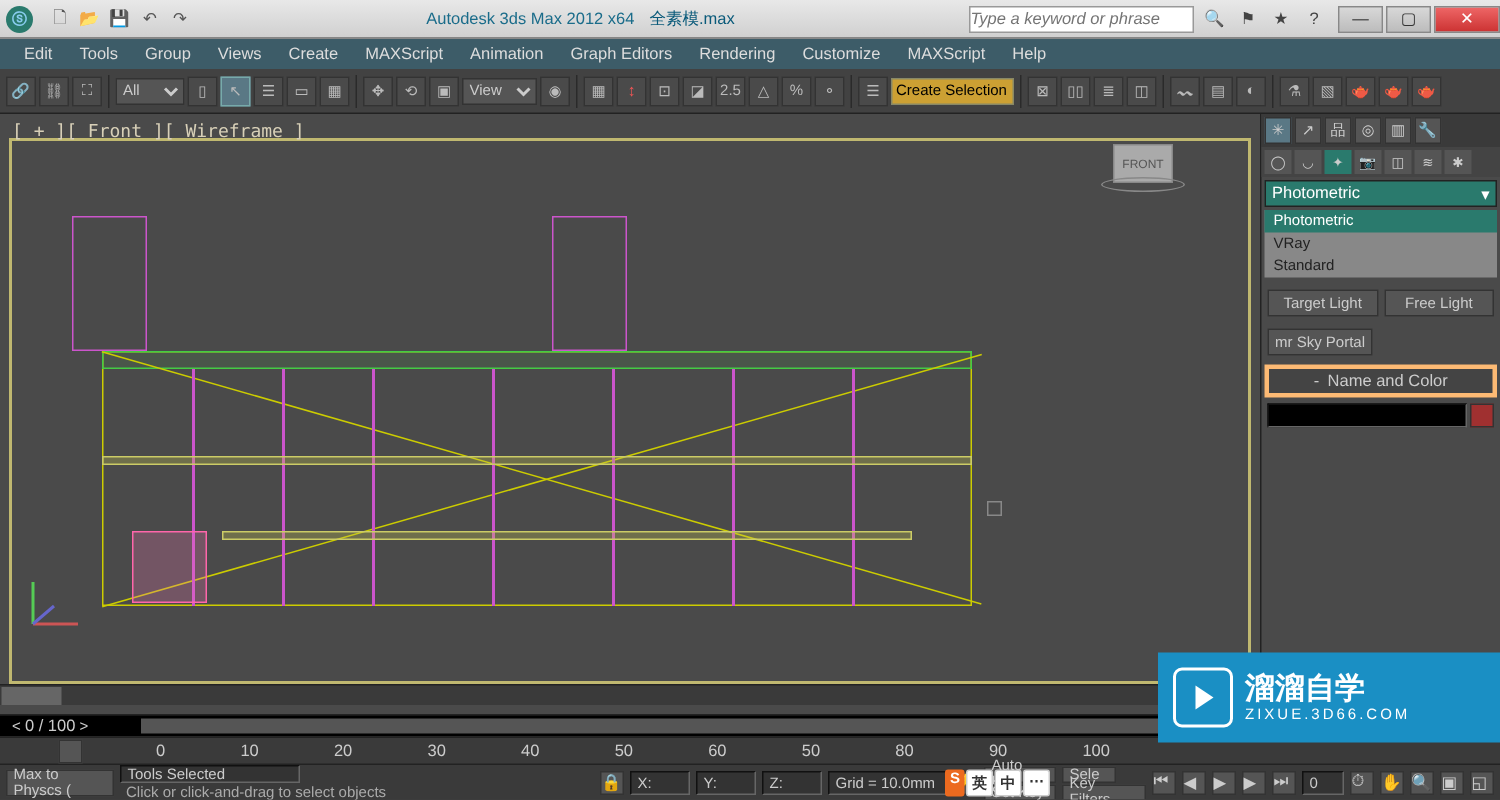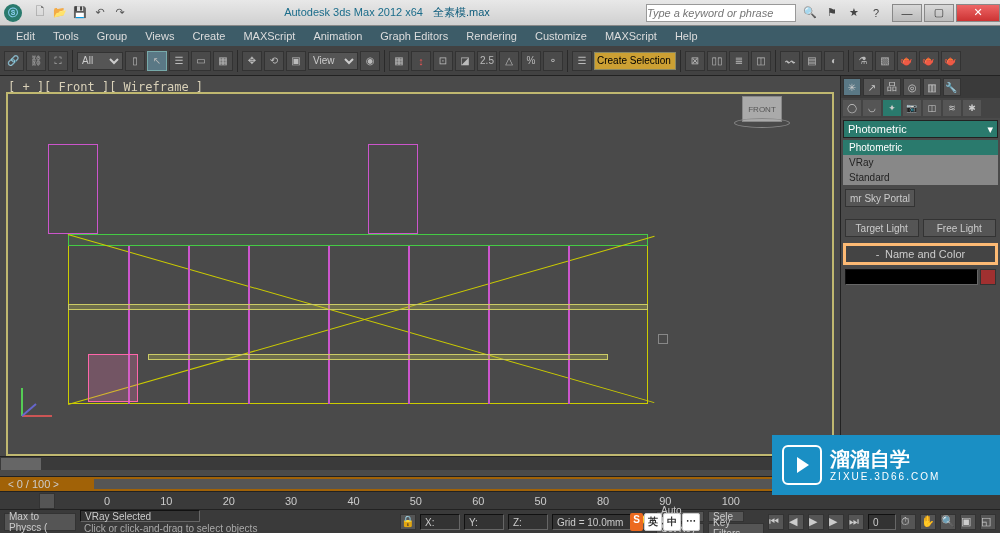--- a/index.html
+++ b/index.html
@@ -70,21 +70,21 @@
 
 .watermark { position: absolute; right: 0; bottom: 38px; width: 228px; height: 60px; background: #1a8fc4; display: flex; align-items: center; padding: 4px 10px; z-index: 20; }
 .watermark .wlogo { width: 40px; height: 40px; border: 2px solid #fff; border-radius: 6px; display: flex; align-items: center; justify-content: center; margin-right: 8px; }
 .watermark .wlogo::before { content:""; width: 0; height: 0; border-left: 12px solid #fff; border-top: 8px solid transparent; border-bottom: 8px solid transparent; margin-left: 2px; }
 .watermark .wtext { color: #fff; line-height: 1.2; }
 .watermark .wtext .big { font-size: 20px; font-weight: bold; }
 .watermark .wtext .small { font-size: 10px; letter-spacing: 2px; }
 
 
 .bottom { position: absolute; bottom: 0; left: 0; right: 0; height: 57px; background: #3a3a3a; border-top: 1px solid #222; }
-.track-row { height: 14px; display: flex; align-items: center; background: #a16207; }
+.track-row { height: 14px; display: flex; align-items: center; background: #000000; }
 .track-label { width: 94px; color: #ccc; padding-left: 8px; font-size: 10px; }
 .track-bar { flex: 1; height: 10px; background: #555; position: relative; }
 .timeline-row { height: 18px; display: flex; align-items: center; background: #3a3a3a; border-top: 1px solid #222; }
 .timeline-labels { flex: 1; display: flex; justify-content: space-between; padding: 0 10px; color: #ccc; font-size: 9px; }
 .status-row { height: 25px; display: flex; align-items: center; background: #3a3a3a; gap: 4px; padding: 0 4px; border-top: 1px solid #222; }
 .status-btn { height: 18px; background: #555; border: 1px solid #333; color: #ccc; padding: 0 4px; font-size: 10px; cursor: pointer; display: flex; align-items: center; }
 .status-box { height: 16px; background: #333; border: 1px inset #666; color: #ccc; padding: 0 4px; font-size: 10px; display: flex; align-items: center; }
 .status-prompt { flex: 1; color: #aaa; font-size: 10px; padding-left: 4px; }
 .key-btn { width: 16px; height: 16px; background: #555; border: 1px solid #333; cursor: pointer; }
 .ime-badge { position: absolute; right: 300px; bottom: 2px; display: flex; gap: 1px; z-index: 30; }
@@ -250,26 +250,26 @@
     </div>
     <div class="cmd-drop">
       <span>Photometric</span>
         <span>▾</span>
     </div>
     <div class="cmd-opts">
       <div class="cmd-opt sel">Photometric</div>
       <div class="cmd-opt">VRay</div>
       <div class="cmd-opt">Standard</div>
     </div>
-    <div class="obj-btns" style="padding-top:0">
-      <div class="obj-btn" style="flex:0 0 70px">mr Sky Portal</div>
-    </div>
     <div class="obj-btns">
       <div class="obj-btn">Target Light</div>
       <div class="obj-btn">Free Light</div>
+    </div>
+    <div class="obj-btns" style="padding-top:0">
+      <div class="obj-btn" style="flex:0 0 70px">mr Sky Portal</div>
     </div>
     <div class="rollout-head">
       <span>-</span>&nbsp;&nbsp;<span>Name and Color</span>
     </div>
     <div class="color-row">
       <div class="color-input"></div>
       <div class="color-sw"></div>
     </div>
   </div>
 </div>
@@ -302,21 +302,21 @@
         <span>50</span>
         <span>80</span>
         <span>90</span>
         <span>100</span>
     </div>
     <div style="width:250px"></div>
   </div>
   <div class="status-row">
     <div class="status-btn" style="width:72px">Max to Physcs (</div>
     <div style="display:flex;flex-direction:column;flex:1">
-      <div class="status-box" style="width:120px;height:12px;margin-bottom:1px">VRay Selected</div>
+      <div class="status-box" style="width:120px;height:12px;margin-bottom:1px">Tools Selected</div>
       <div class="status-prompt">Click or click-and-drag to select objects</div>
     </div>
     <div class="key-btn">🔒</div>
     <div class="status-box" style="width:40px">X:</div>
     <div class="status-box" style="width:40px">Y:</div>
     <div class="status-box" style="width:40px">Z:</div>
     <div class="status-box" style="width:80px">Grid = 10.0mm</div>
     <div class="key-btn">🔑</div>
     <div style="display:flex;flex-direction:column;gap:1px">
       <div class="status-btn" style="width:48px;height:11px">Auto Key</div>

